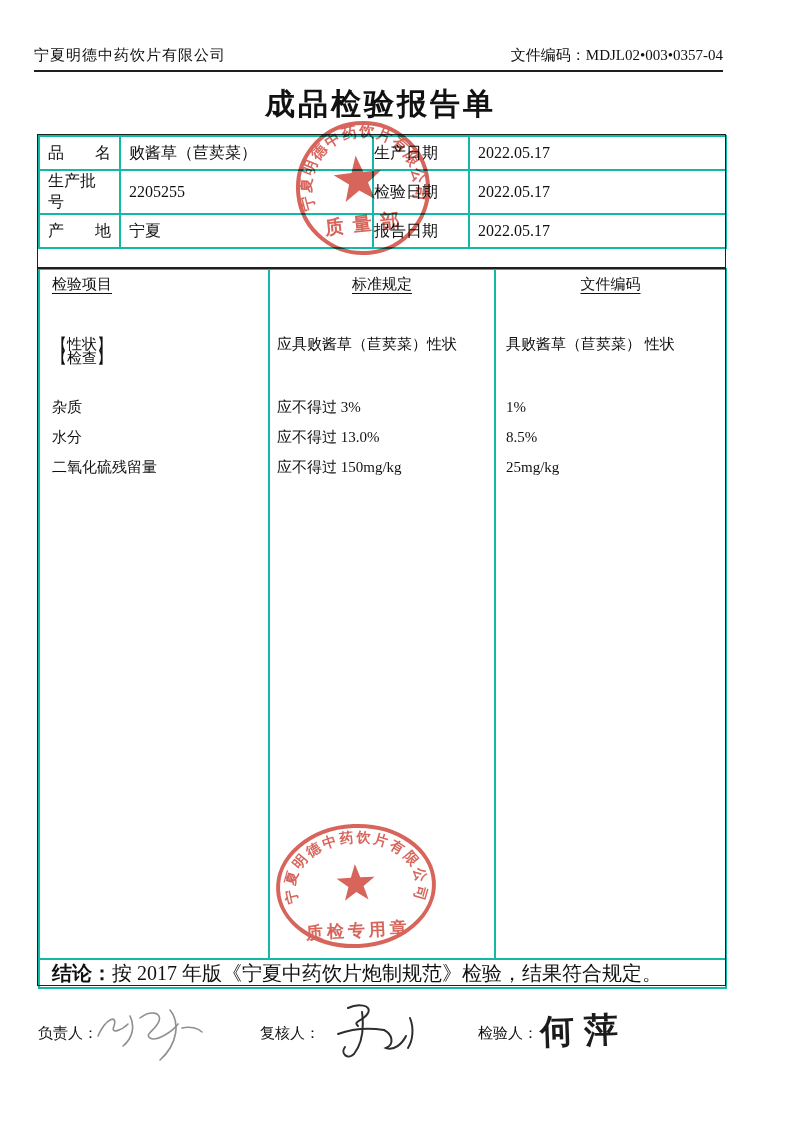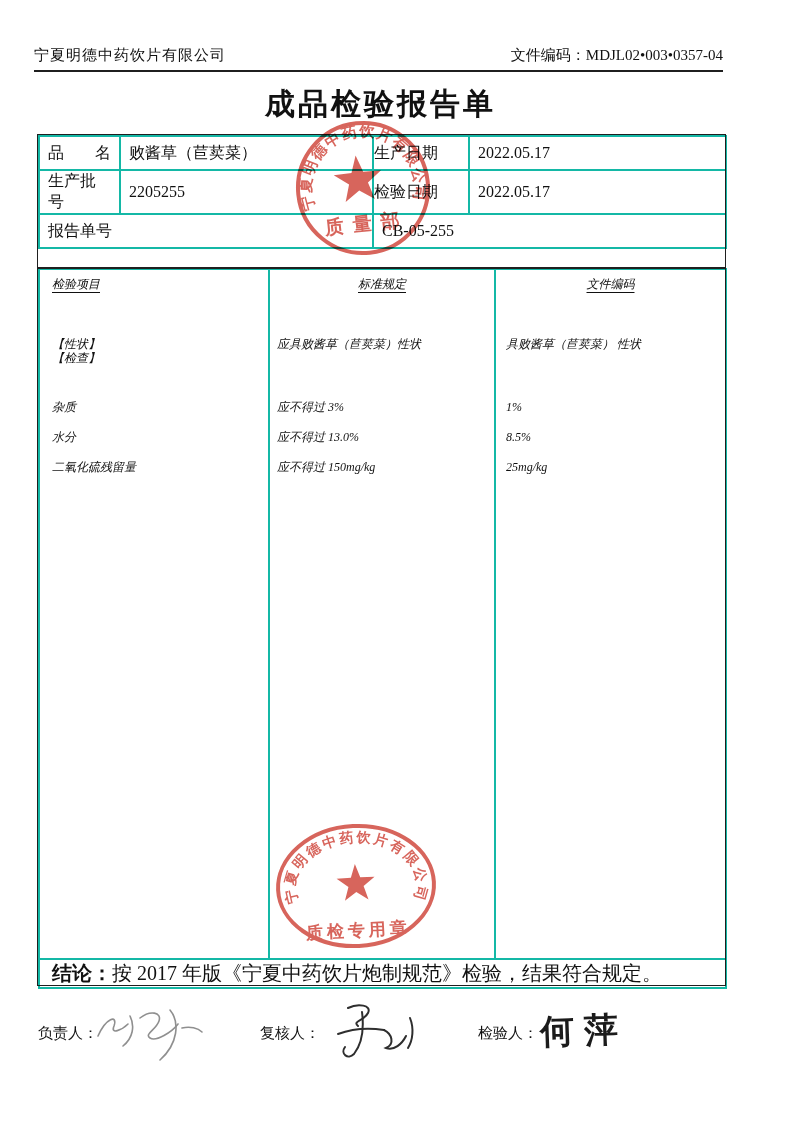--- a/index.html
+++ b/index.html
@@ -16,21 +16,21 @@
   
   table{border-collapse:collapse;table-layout:fixed;position:absolute;left:38px;background:transparent;}
   td{border:2px solid #14b8a6;padding:0;vertical-align:middle;font-size:16px;overflow:hidden;margin-left:48px;}
   .t1{top:135px;width:687px;}
   .t1 td{height:32px;}
   .t1 .lab{padding:0 8px;}
   .t1 .val{padding:0 8px;}
   .t1 .flab{}
   .jl{text-align:justify;text-align-last:justify;}
   .t2{top:268px;width:687px;}
-  .t2 td.col{height:688px;vertical-align:top;position:relative;font-size:12px;font-style:italic;}
+  .t2 td.col{height:688px;vertical-align:top;position:relative;font-size:15px;}
   .t2 .ln{position:absolute;line-height:17px;white-space:nowrap;}
   .t2 .colhead{text-decoration:underline;text-underline-offset:4px;}
   .t2 .center{width:100%;text-align:center;left:0;}
   .t2 td.concl{height:26px;font-size:20px;padding:0 12px;}
   .concl b{font-weight:700;}
   .outer-border{position:absolute;left:37px;top:134px;width:687px;height:133px;border:1px solid #1f1f1f;pointer-events:none;}
   .outer-border2{position:absolute;left:37px;top:267px;width:687px;height:717px;border:1px solid #1f1f1f;pointer-events:none;}
   
   .stamp{position:absolute;mix-blend-mode:multiply;opacity:0.82;pointer-events:none;}
   .stamp1{left:283px;top:108px;transform:rotate(-6deg);}
@@ -70,22 +70,26 @@
       <td class="flab">生产日期</td>
       <td class="val">2022.05.17</td>
     </tr>
     <tr>
       <td class="lab">生产批号</td>
       <td class="val">2205255</td>
       <td class="flab">检验日期</td>
       <td class="val">2022.05.17</td>
     </tr>
     <tr>
-      <td class="lab" colspan="2">报告单号</td>
-      <td class="val" colspan="2">CB-05-255</td>
+      <td class="lab">
+            <div class="jl">产地</div>
+          </td>
+      <td class="val">宁夏</td>
+      <td class="flab">报告日期</td>
+      <td class="val">2022.05.17</td>
     </tr>
   </tbody>
     </table>
 
   <table class="t2">
     <colgroup>
         <col style="width:230px">
         <col style="width:226px">
         <col style="width:231px">
       </colgroup>

